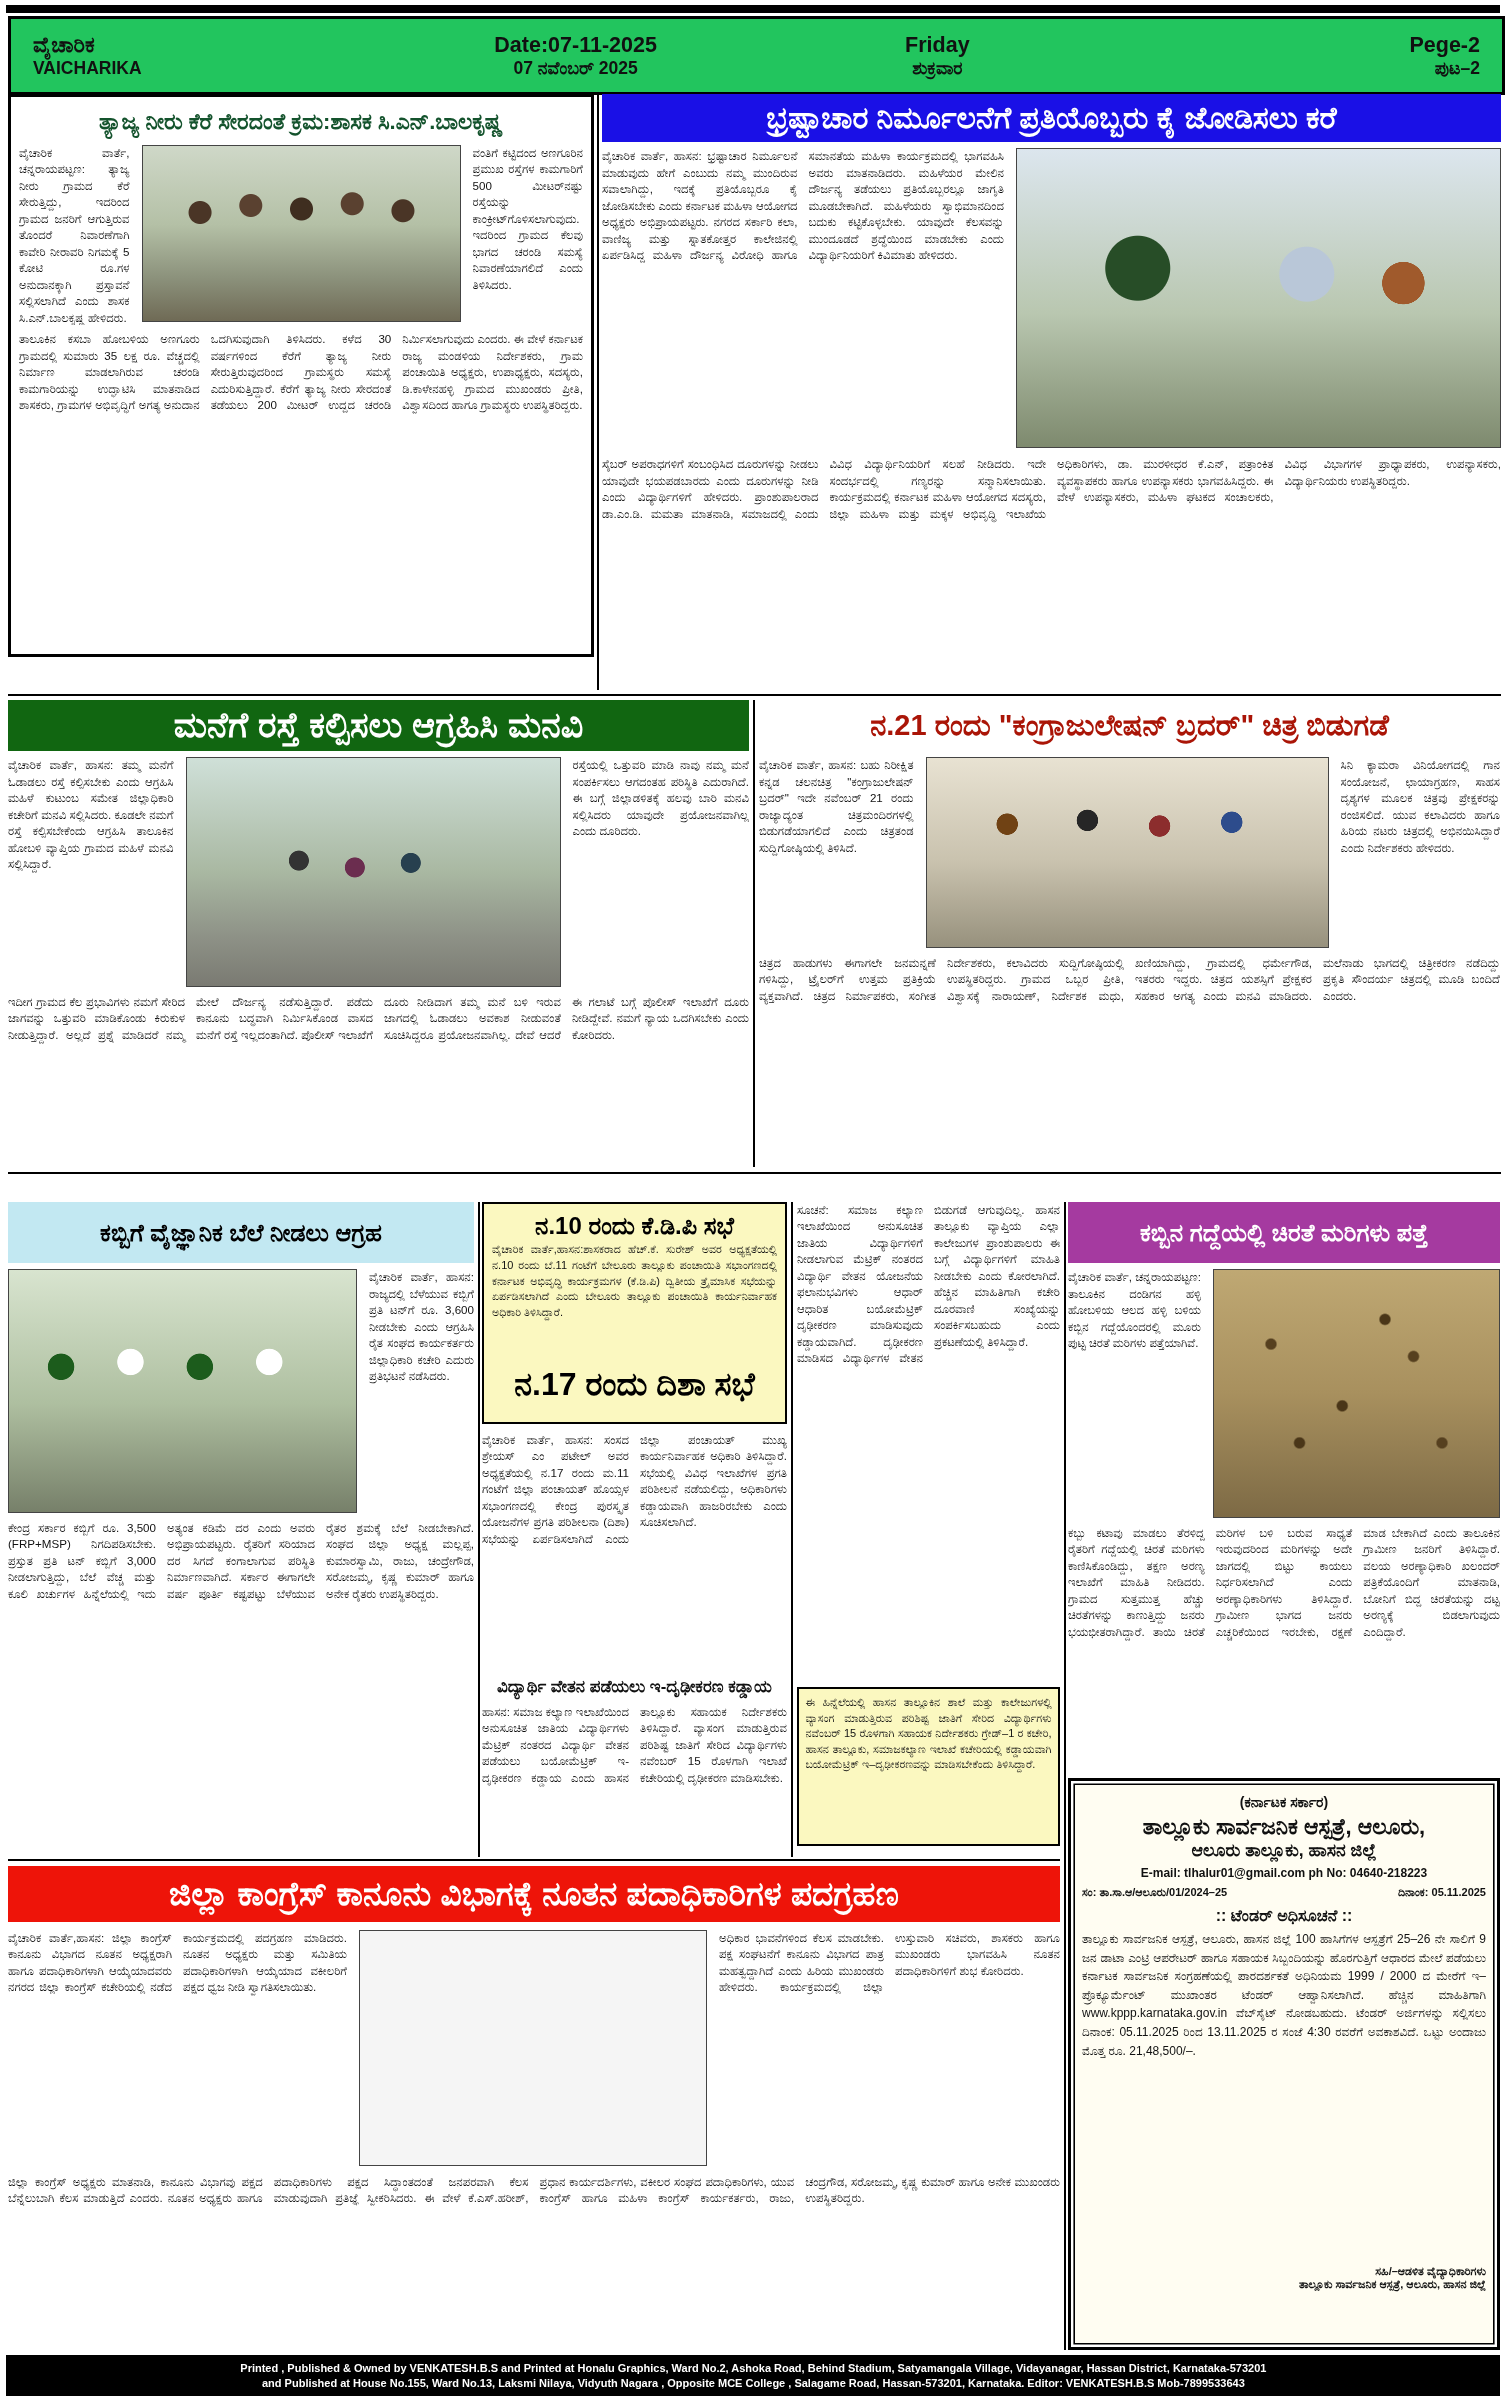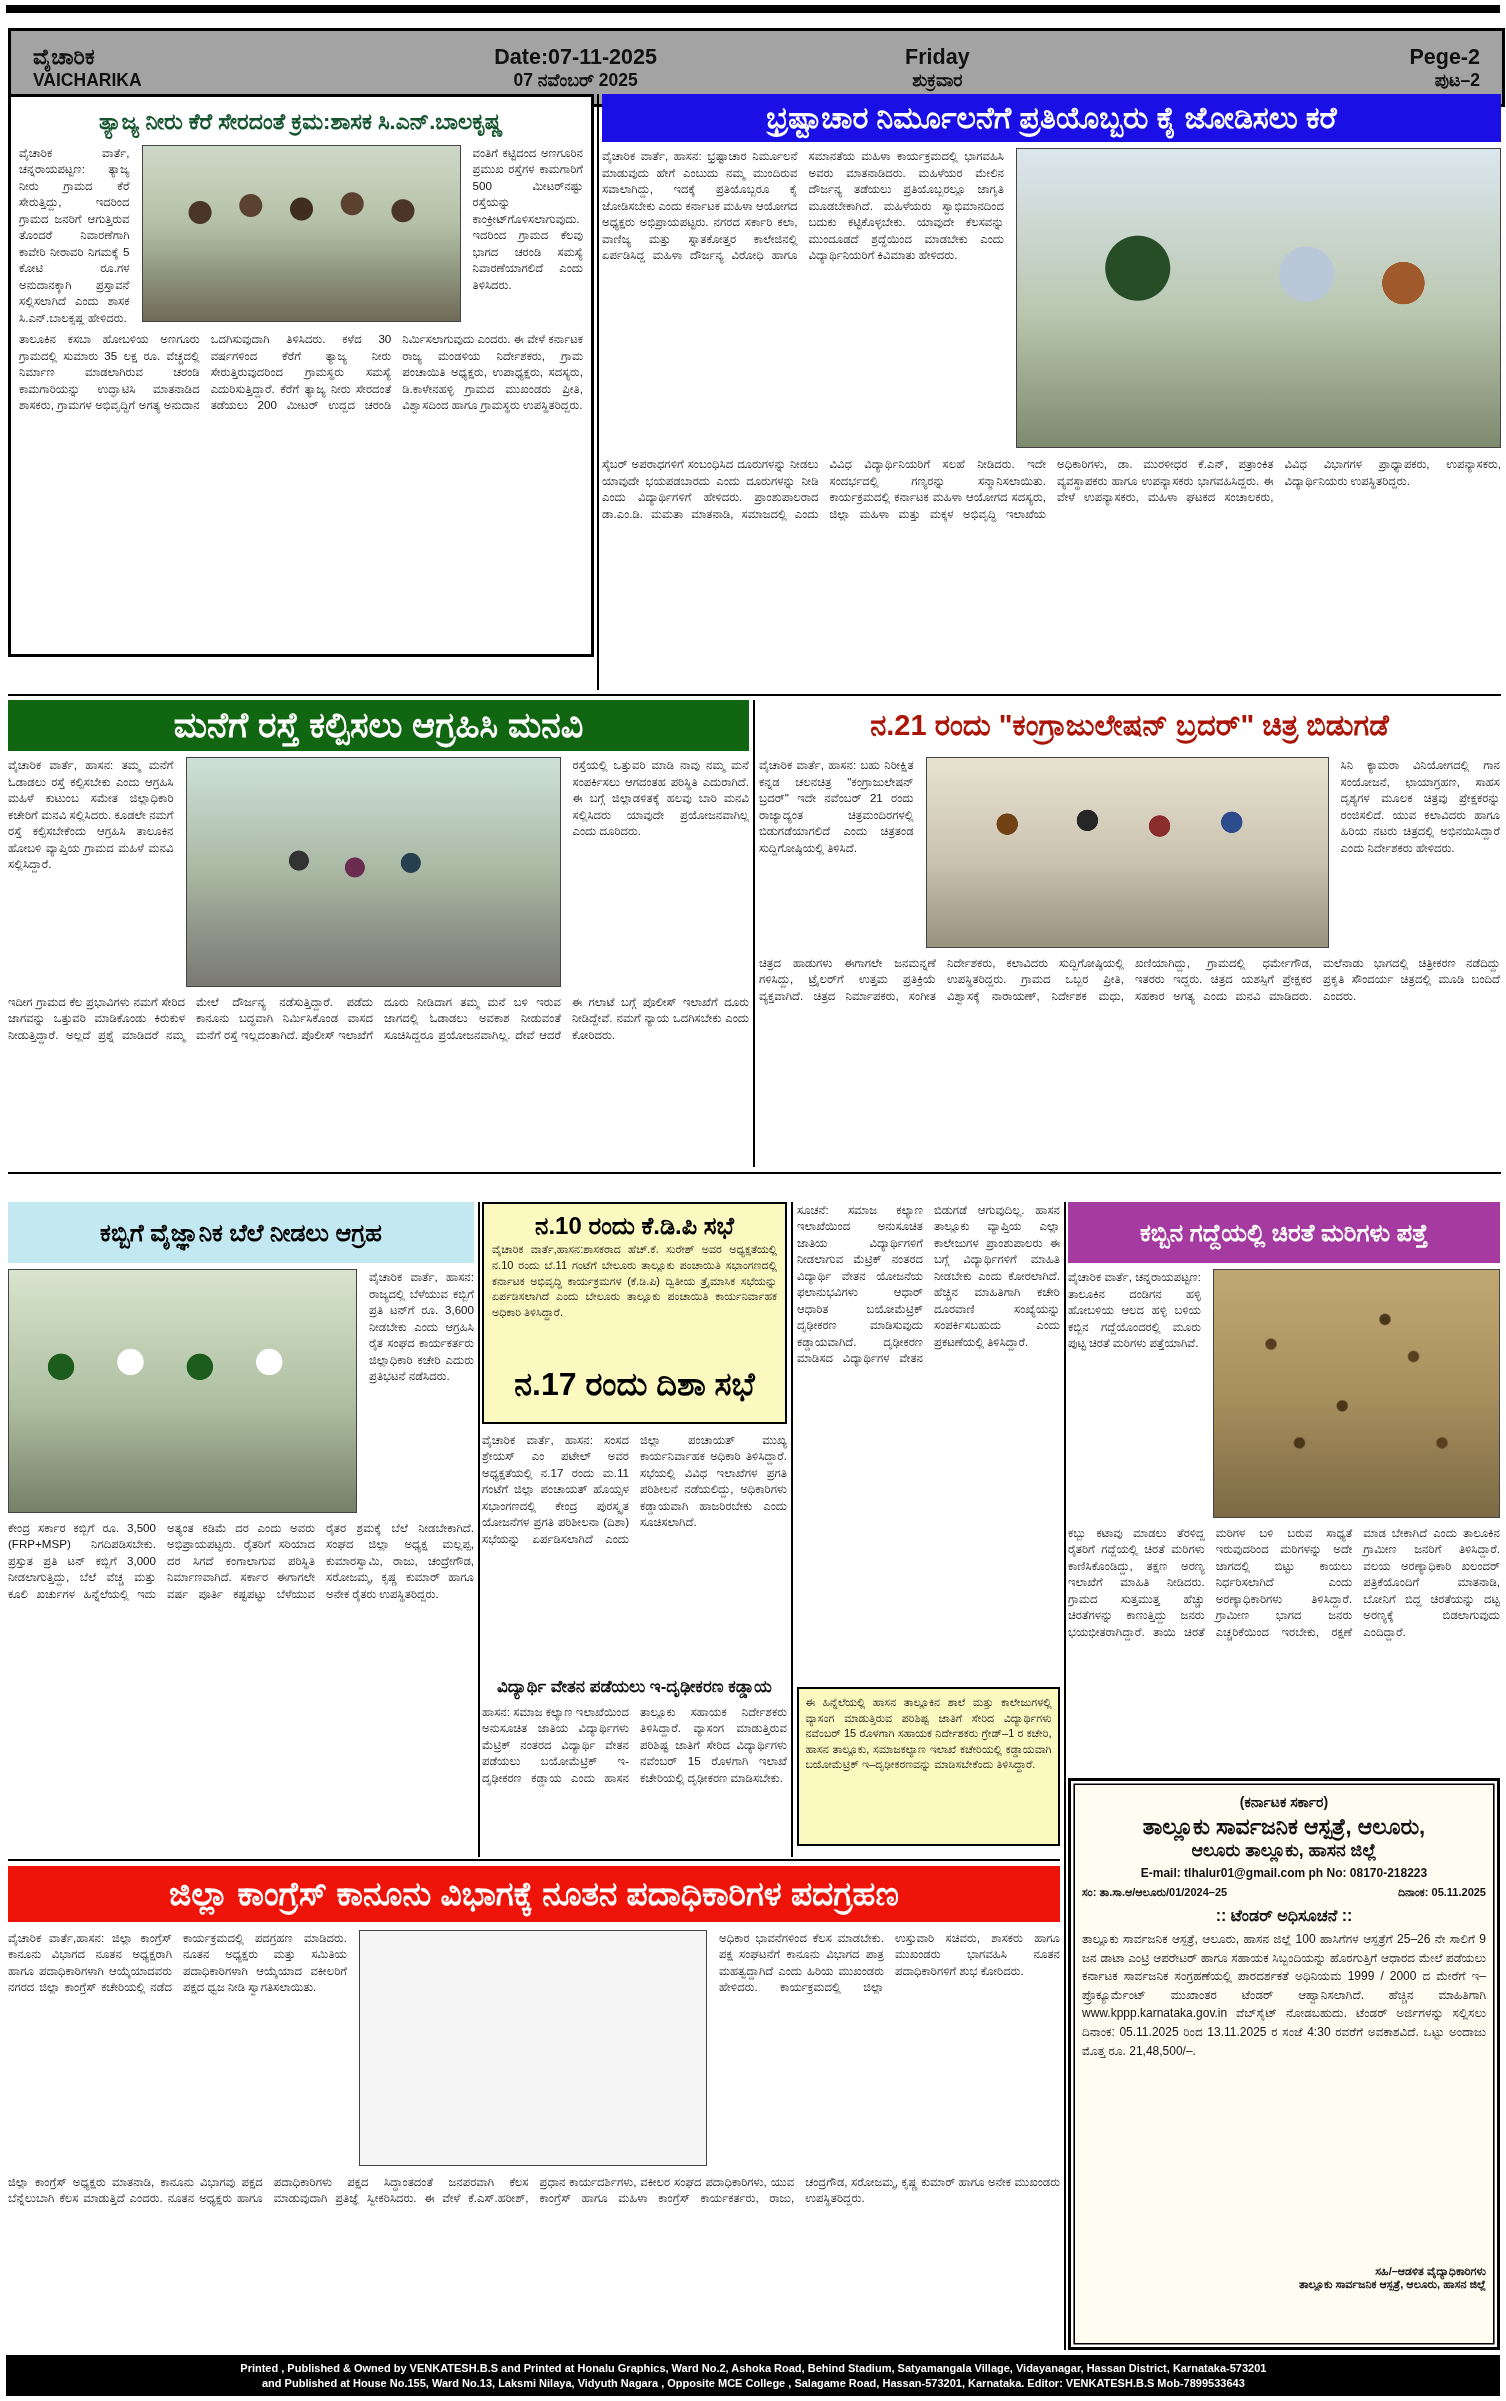--- a/index.html
+++ b/index.html
@@ -1,21 +1,21 @@
 <!DOCTYPE html>
 <html style="font-size:12.8px"><head>
 <meta charset="utf-8">
 <style>
   html,body{margin:0;padding:0;background:#e8e8e8;}
   .page{position:relative;width:1507px;height:2401px;background:#ffffff;
         font-family:"Liberation Sans","DejaVu Sans",sans-serif;color:#111;}
   .abs{position:absolute;}
   .toprule{background:#000;}
   
-  .masthead{background:#a3a3a3;border:3.2px solid #000;display:flex;align-items:center;margin-top:12px;}
+  .masthead{background:#22c55e;border:3.2px solid #000;display:flex;align-items:center;}
   .mast-col{flex:1;text-align:center;line-height:1.15;}
   .mast-col.first{text-align:left;padding-left:22px;}
   .mast-col.last{text-align:right;padding-right:22px;}
   .mast-big{font-size:21.5px;font-weight:bold;}
   .mast-small{font-size:17.5px;font-weight:bold;}
   
   .box{border:3.2px solid #000;box-sizing:border-box;background:#fff;}
   .band{display:flex;align-items:center;justify-content:center;white-space:nowrap;
         overflow:hidden;font-weight:bold;}
   .bodytxt{font-size:11.6px;line-height:1.42;text-align:justify;overflow:hidden;
@@ -201,21 +201,21 @@
       <div class="photo ph-flag" style="width:348px;height:236px;"></div>
       <div class="bodytxt cols2" style="width:343px;">ಅಧಿಕಾರ ಭಾವನೆಗಳಿಂದ ಕೆಲಸ ಮಾಡಬೇಕು. ಪಕ್ಷ ಸಂಘಟನೆಗೆ ಕಾನೂನು ವಿಭಾಗದ ಪಾತ್ರ ಮಹತ್ವದ್ದಾಗಿದೆ ಎಂದು ಹಿರಿಯ ಮುಖಂಡರು ಹೇಳಿದರು. ಕಾರ್ಯಕ್ರಮದಲ್ಲಿ ಜಿಲ್ಲಾ ಉಸ್ತುವಾರಿ ಸಚಿವರು, ಶಾಸಕರು ಹಾಗೂ ಮುಖಂಡರು ಭಾಗವಹಿಸಿ ನೂತನ ಪದಾಧಿಕಾರಿಗಳಿಗೆ ಶುಭ ಕೋರಿದರು.</div>
     </div>
     <div class="bodytxt cols4" style="height:171px;margin-top:8px;">ಜಿಲ್ಲಾ ಕಾಂಗ್ರೆಸ್ ಅಧ್ಯಕ್ಷರು ಮಾತನಾಡಿ, ಕಾನೂನು ವಿಭಾಗವು ಪಕ್ಷದ ಬೆನ್ನೆಲುಬಾಗಿ ಕೆಲಸ ಮಾಡುತ್ತಿದೆ ಎಂದರು. ನೂತನ ಅಧ್ಯಕ್ಷರು ಹಾಗೂ ಪದಾಧಿಕಾರಿಗಳು ಪಕ್ಷದ ಸಿದ್ಧಾಂತದಂತೆ ಜನಪರವಾಗಿ ಕೆಲಸ ಮಾಡುವುದಾಗಿ ಪ್ರತಿಜ್ಞೆ ಸ್ವೀಕರಿಸಿದರು. ಈ ವೇಳೆ ಕೆ.ಎಸ್.ಹರೀಶ್, ಪ್ರಧಾನ ಕಾರ್ಯದರ್ಶಿಗಳು, ವಕೀಲರ ಸಂಘದ ಪದಾಧಿಕಾರಿಗಳು, ಯುವ ಕಾಂಗ್ರೆಸ್ ಹಾಗೂ ಮಹಿಳಾ ಕಾಂಗ್ರೆಸ್ ಕಾರ್ಯಕರ್ತರು, ರಾಜು, ಚಂದ್ರಗೌಡ, ಸರೋಜಮ್ಮ, ಕೃಷ್ಣ ಕುಮಾರ್ ಹಾಗೂ ಅನೇಕ ಮುಖಂಡರು ಉಪಸ್ಥಿತರಿದ್ದರು.</div>
   </div>
 
   <div class="abs notice" style="left:1068px;top:1778px;width:432px;height:572px;">
     <div class="c" style="font-size:14px;font-weight:bold;">(ಕರ್ನಾಟಕ ಸರ್ಕಾರ)</div>
     <div class="c" style="font-size:22px;font-weight:bold;margin-top:3.2px;">ತಾಲ್ಲೂಕು ಸಾರ್ವಜನಿಕ ಆಸ್ಪತ್ರೆ, ಆಲೂರು,</div>
     <div class="c" style="font-size:17.5px;font-weight:bold;">ಆಲೂರು ತಾಲ್ಲೂಕು, ಹಾಸನ ಜಿಲ್ಲೆ</div>
-    <div class="c" style="font-size:12px;font-weight:bold;margin-top:4.8px;">E-mail: tlhalur01@gmail.com   ph No: 08170-218223</div>
+    <div class="c" style="font-size:12px;font-weight:bold;margin-top:4.8px;">E-mail: tlhalur01@gmail.com   ph No: 04640-218223</div>
     <div style="display:flex;justify-content:space-between;font-size:11px;font-weight:bold;margin-top:6.4px;">
       <span>ಸಂ: ತಾ.ಸಾ.ಆ/ಆಲೂರು/01/2024–25</span>
       <span>ದಿನಾಂಕ: 05.11.2025</span>
     </div>
     <div class="c" style="font-size:16px;font-weight:bold;margin:8px 0 4.8px;">:: ಟೆಂಡರ್ ಅಧಿಸೂಚನೆ ::</div>
     <div class="bodytxt" style="height:335px;font-size:12px;line-height:1.55;">ತಾಲ್ಲೂಕು ಸಾರ್ವಜನಿಕ ಆಸ್ಪತ್ರೆ, ಆಲೂರು, ಹಾಸನ ಜಿಲ್ಲೆ 100 ಹಾಸಿಗೆಗಳ ಆಸ್ಪತ್ರೆಗೆ 25–26 ನೇ ಸಾಲಿಗೆ 9 ಜನ ಡಾಟಾ ಎಂಟ್ರಿ ಆಪರೇಟರ್ ಹಾಗೂ ಸಹಾಯಕ ಸಿಬ್ಬಂದಿಯನ್ನು ಹೊರಗುತ್ತಿಗೆ ಆಧಾರದ ಮೇಲೆ ಪಡೆಯಲು ಕರ್ನಾಟಕ ಸಾರ್ವಜನಿಕ ಸಂಗ್ರಹಣೆಯಲ್ಲಿ ಪಾರದರ್ಶಕತೆ ಅಧಿನಿಯಮ 1999 / 2000 ದ ಮೇರೆಗೆ ಇ–ಪ್ರೊಕ್ಯೂರ್ಮೆಂಟ್ ಮುಖಾಂತರ ಟೆಂಡರ್ ಆಹ್ವಾನಿಸಲಾಗಿದೆ. ಹೆಚ್ಚಿನ ಮಾಹಿತಿಗಾಗಿ www.kppp.karnataka.gov.in ವೆಬ್‌ಸೈಟ್ ನೋಡಬಹುದು. ಟೆಂಡರ್ ಅರ್ಜಿಗಳನ್ನು ಸಲ್ಲಿಸಲು ದಿನಾಂಕ: 05.11.2025 ರಿಂದ 13.11.2025 ರ ಸಂಜೆ 4:30 ರವರೆಗೆ ಅವಕಾಶವಿದೆ. ಒಟ್ಟು ಅಂದಾಜು ಮೊತ್ತ ರೂ. 21,48,500/–.</div>
     <div style="text-align:right;font-size:11px;font-weight:bold;">ಸಹಿ/–ಆಡಳಿತ ವೈದ್ಯಾಧಿಕಾರಿಗಳು</div>
     <div style="text-align:right;font-size:11px;font-weight:bold;">ತಾಲ್ಲೂಕು ಸಾರ್ವಜನಿಕ ಆಸ್ಪತ್ರೆ, ಆಲೂರು, ಹಾಸನ ಜಿಲ್ಲೆ</div>
   </div>
 

